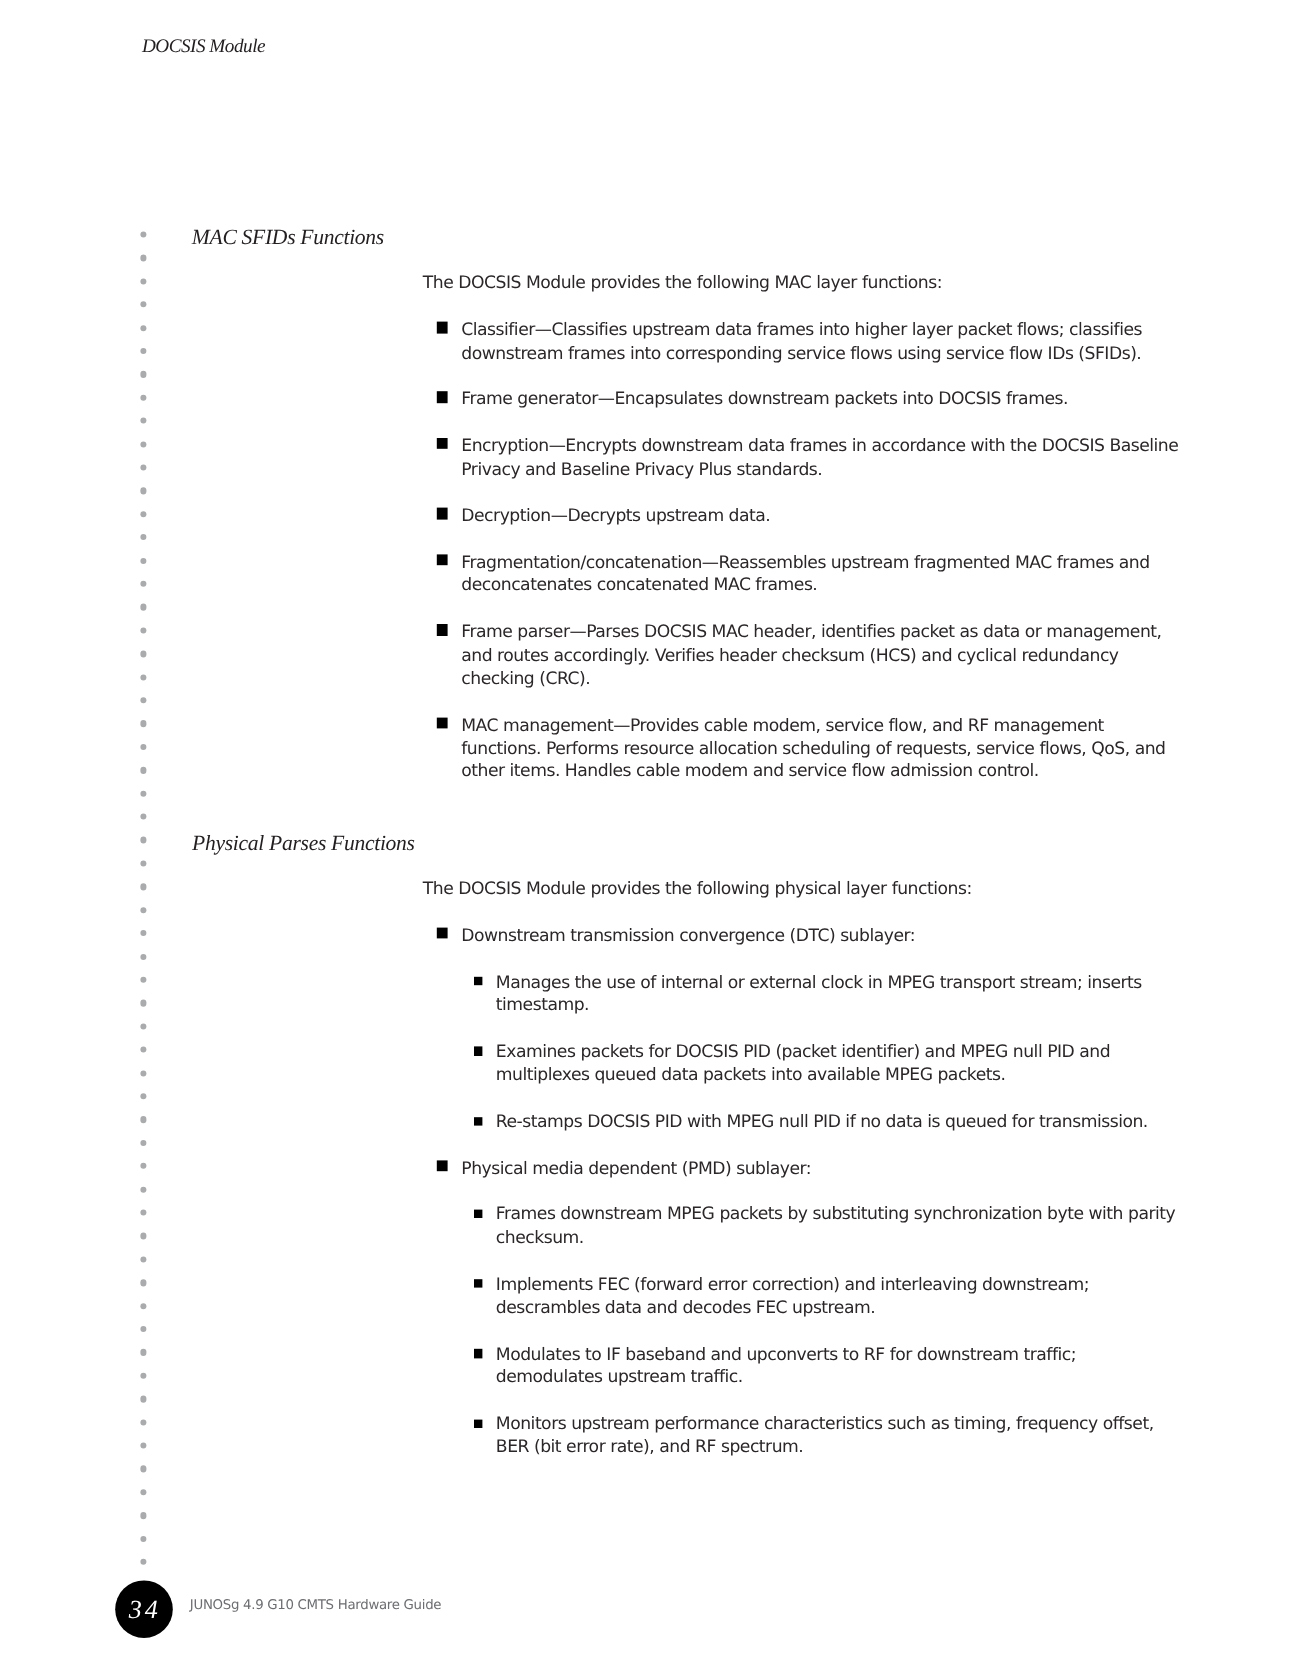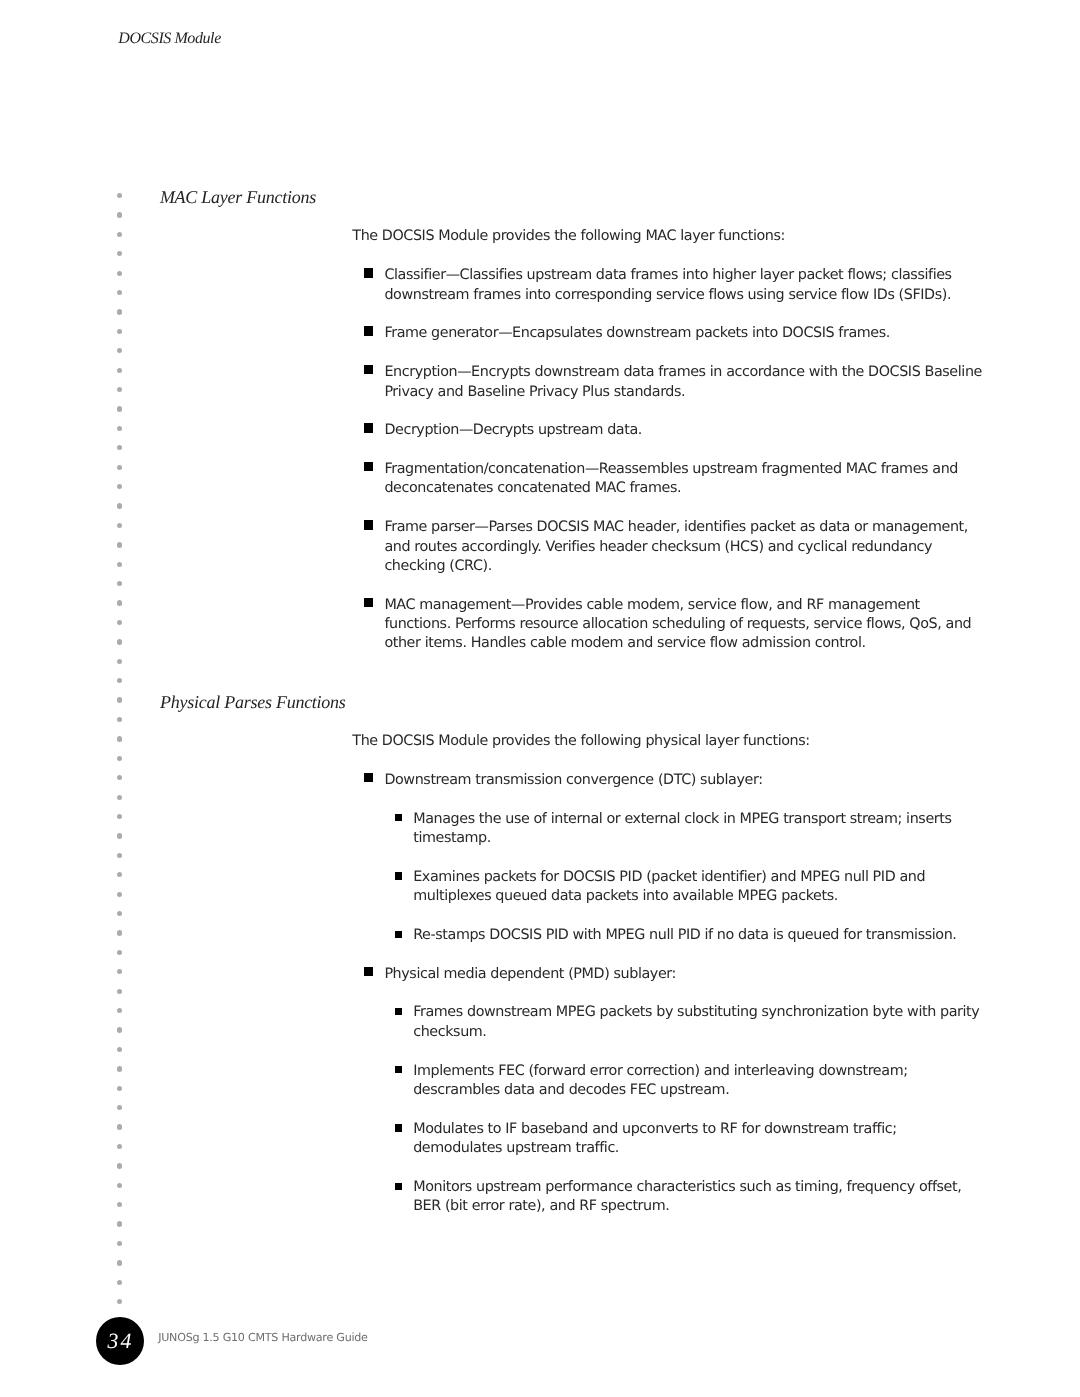--- a/index.html
+++ b/index.html
@@ -104,21 +104,21 @@
       <div class="dot" style="top: 970.35px;"></div>
       <div class="dot" style="top: 989.76px;"></div>
       <div class="dot" style="top: 1009.16px;"></div>
       <div class="dot" style="top: 1028.57px;"></div>
       <div class="dot" style="top: 1047.98px;"></div>
       <div class="dot" style="top: 1067.38px;"></div>
       <div class="dot" style="top: 1086.79px;"></div>
       <div class="dot" style="top: 1106.2px;"></div>
     </div>
 
-  <div class="sec-head" style="left:127.9px;top:186.2px">MAC Layer Functions</div>
+  <div class="sec-head" style="left:127.9px;top:186.2px">MAC SFIDs Functions</div>
 
   <div class="sec-head" style="left:128.1px;top:690.9px">Physical Parses Functions</div>
 
   <div class="ln" style="left:320.3px;top:236.41px">The DOCSIS Module provides the following MAC layer functions:</div>
   <div class="sq1" style="left:331.6px;top:268.14px"></div>
   <div class="ln" style="left:352.4px;top:275.24px">Classifier—Classifies upstream data frames into higher layer packet flows; classifies</div>
   <div class="ln" style="left:352.4px;top:294.54px">downstream frames into corresponding service flows using service flow IDs (SFIDs).</div>
   <div class="sq1" style="left:331.6px;top:326.27px"></div>
   <div class="ln" style="left:352.4px;top:333.37px">Frame generator—Encapsulates downstream packets into DOCSIS frames.</div>
   <div class="sq1" style="left:331.6px;top:365.10px"></div>
@@ -158,15 +158,15 @@
   <div class="ln" style="left:381.2px;top:1089.91px">descrambles data and decodes FEC upstream.</div>
   <div class="sq2" style="left:363.1px;top:1124.44px"></div>
   <div class="ln" style="left:381.2px;top:1128.74px">Modulates to IF baseband and upconverts to RF for downstream traffic;</div>
   <div class="ln" style="left:381.2px;top:1148.04px">demodulates upstream traffic.</div>
   <div class="sq2" style="left:363.1px;top:1182.57px"></div>
   <div class="ln" style="left:381.2px;top:1186.87px">Monitors upstream performance characteristics such as timing, frequency offset,</div>
   <div class="ln" style="left:381.2px;top:1206.17px">BER (bit error rate), and RF spectrum.</div>
 
   <div class="pg-badge"></div>
   <div class="pg-num">34</div>
-  <div class="foot-title">JUNOSg 1.5 G10 CMTS Hardware Guide</div>
+  <div class="foot-title">JUNOSg 4.9 G10 CMTS Hardware Guide</div>
 
 </div>
 
 </body></html>

